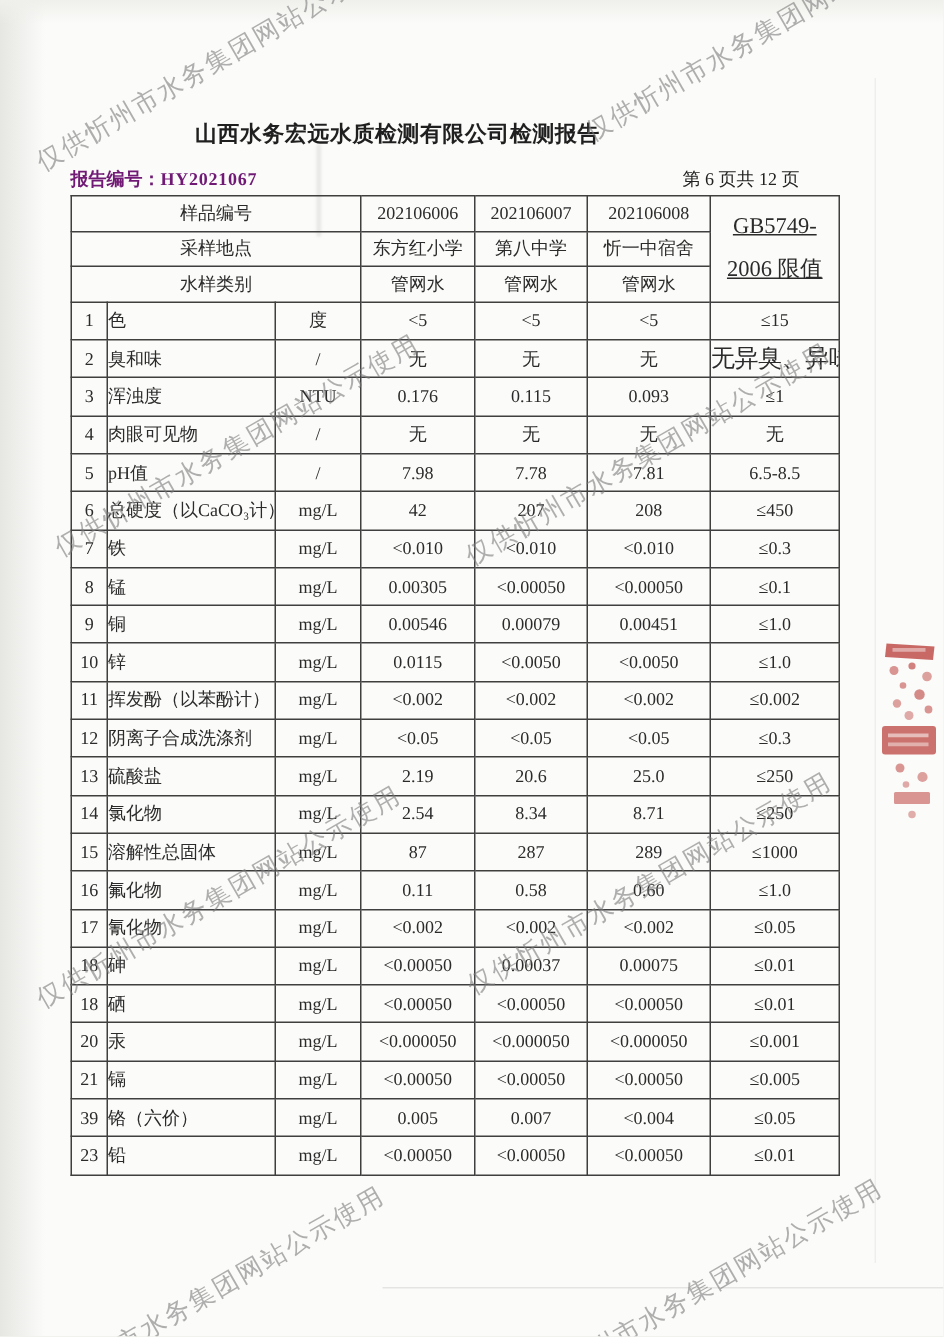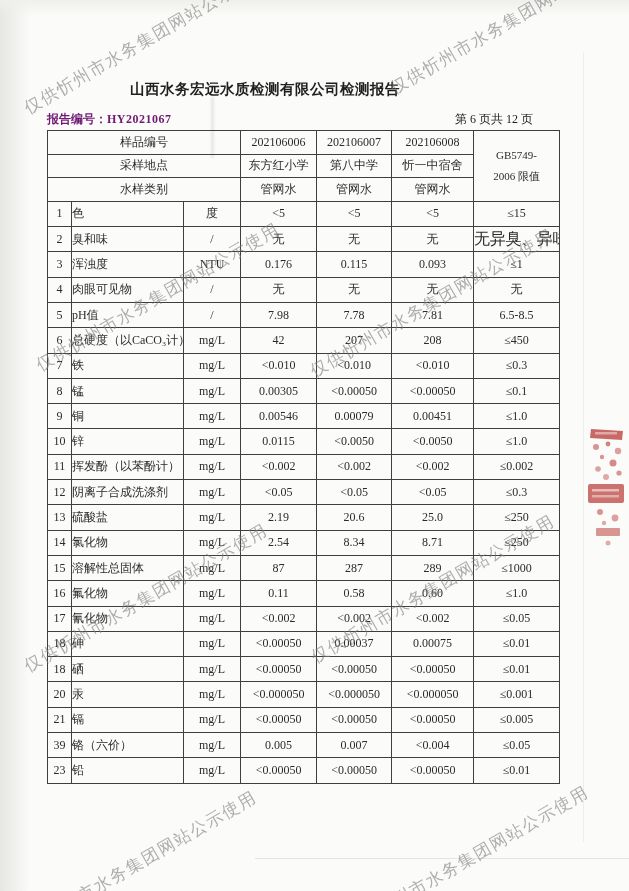--- a/index.html
+++ b/index.html
@@ -19,21 +19,21 @@
   .meta-left{position:absolute;top:111px;left:47px;font-size:12px;font-weight:bold;color:#701a75;}
   .meta-left .num{font-weight:bold;letter-spacing:0.5px;}
   .meta-right{position:absolute;top:111px;left:418px;font-size:12px;color:#222;margin-left:37px;}
   table.report{position:absolute;left:47px;top:130px;width:512px;border-collapse:collapse;
         table-layout:fixed;font-size:12px;text-align:center;z-index:2;background:transparent;}
   table.report td{border:1px solid #3f3f3f;padding:0;overflow:hidden;white-space:nowrap;
         vertical-align:middle;color:#2b2b2b;}
   thead tr{height:23.6px;}
   tbody tr{height:25.3px;}
   td.item{text-align:left;padding-left:7px;}
-  td.gb{font-size:11px;line-height:1.9;}
+  td.gb{font-size:15px;line-height:1.9;text-decoration:underline;}
   tbody tr:nth-child(2) td:last-child{font-size:16px;letter-spacing:-0.3px;}
   .wm-layer{position:absolute;left:0;top:0;width:100%;height:100%;z-index:6;pointer-events:none;}
   .wm{position:absolute;transform:translate(-50%,-50%) rotate(-30deg);
         font-family:"Liberation Sans","DejaVu Sans",sans-serif;font-size:17px;letter-spacing:1.5px;
         color:rgba(123,123,123,0.60);white-space:nowrap;font-weight:500;}
   .stamp{position:absolute;left:584px;top:427px;z-index:4;}
 </style>
 </head>
 <body>
 

